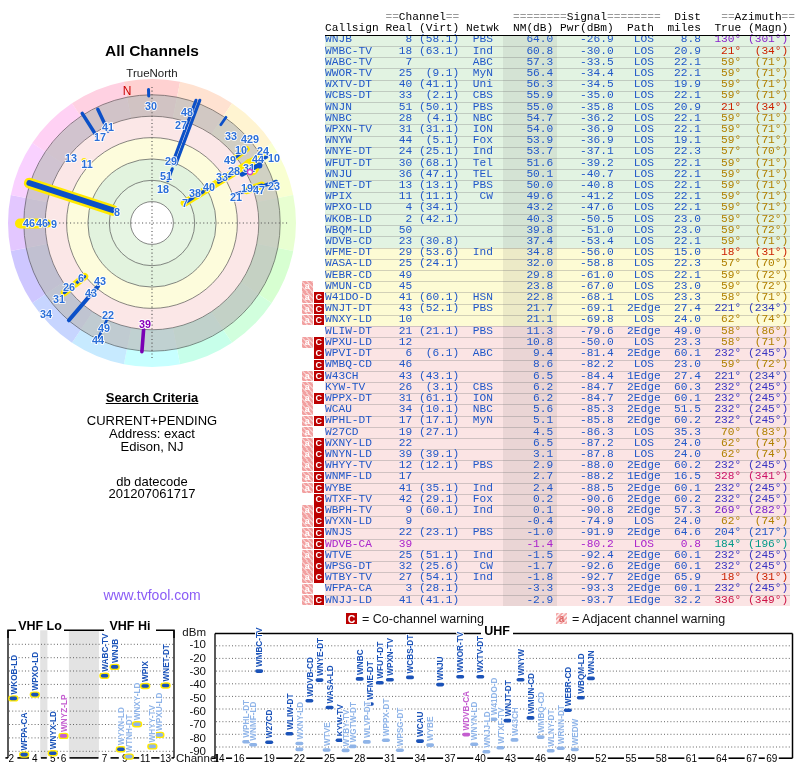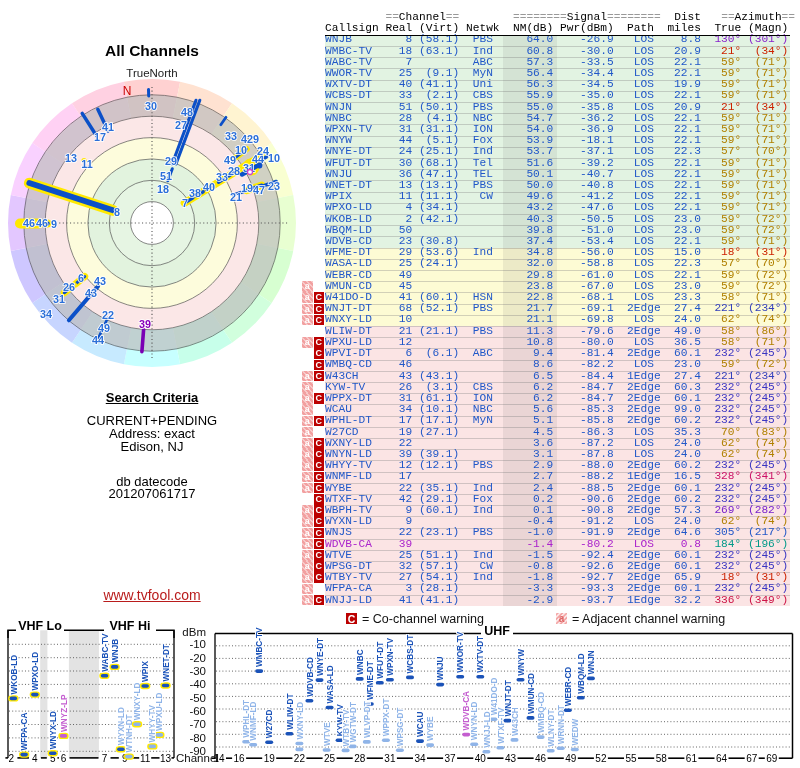--- a/index.html
+++ b/index.html
@@ -175,59 +175,59 @@
 <span class="bk">Callsign Real (Virt) Netwk  NM(dB) Pwr(dBm)  Path  miles  True (Magn)</span>
 <span>WNJB        8 (58.1)  PBS     64.0    -26.9   LOS    8.8  </span><span style="color:#8822cc">130° (301°)</span>
 <span>WMBC-TV    18 (63.1)  Ind     60.8    -30.0   LOS   20.9  </span><span style="color:#cc2200"> 21°  (34°)</span>
 <span>WABC-TV     7         ABC     57.3    -33.5   LOS   22.1  </span><span style="color:#b08000"> 59°  (71°)</span>
 <span>WWOR-TV    25  (9.1)  MyN     56.4    -34.4   LOS   22.1  </span><span style="color:#b08000"> 59°  (71°)</span>
 <span>WXTV-DT    40 (41.1)  Uni     56.3    -34.5   LOS   19.9  </span><span style="color:#b08000"> 59°  (71°)</span>
 <span>WCBS-DT    33  (2.1)  CBS     55.9    -35.0   LOS   22.1  </span><span style="color:#b08000"> 59°  (71°)</span>
 <span>WNJN       51 (50.1)  PBS     55.0    -35.8   LOS   20.9  </span><span style="color:#cc2200"> 21°  (34°)</span>
 <span>WNBC       28  (4.1)  NBC     54.7    -36.2   LOS   22.1  </span><span style="color:#b08000"> 59°  (71°)</span>
 <span>WPXN-TV    31 (31.1)  ION     54.0    -36.9   LOS   22.1  </span><span style="color:#b08000"> 59°  (71°)</span>
-<span>WNYW       44  (5.1)  Fox     53.9    -18.1   LOS   22.1  </span><span style="color:#b08000"> 59°  (71°)</span>
+<span>WNYW       44  (5.1)  Fox     53.9    -36.9   LOS   19.1  </span><span style="color:#b08000"> 59°  (71°)</span>
 <span>WNYE-DT    24 (25.1)  Ind     53.7    -37.1   LOS   22.3  </span><span style="color:#b08000"> 57°  (70°)</span>
 <span>WFUT-DT    30 (68.1)  Tel     51.6    -39.2   LOS   22.1  </span><span style="color:#b08000"> 59°  (71°)</span>
 <span>WNJU       36 (47.1)  TEL     50.1    -40.7   LOS   22.1  </span><span style="color:#b08000"> 59°  (71°)</span>
 <span>WNET-DT    13 (13.1)  PBS     50.0    -40.8   LOS   22.1  </span><span style="color:#b08000"> 59°  (71°)</span>
 <span>WPIX       11 (11.1)   CW     49.6    -41.2   LOS   22.1  </span><span style="color:#b08000"> 59°  (71°)</span>
 <span>WPXO-LD     4 (34.1)          43.2    -47.6   LOS   22.1  </span><span style="color:#b08000"> 59°  (71°)</span>
 <span>WKOB-LD     2 (42.1)          40.3    -50.5   LOS   23.0  </span><span style="color:#b08000"> 59°  (72°)</span>
 <span>WBQM-LD    50                 39.8    -51.0   LOS   23.0  </span><span style="color:#b08000"> 59°  (72°)</span>
 <span>WDVB-CD    23 (30.8)          37.4    -53.4   LOS   22.1  </span><span style="color:#b08000"> 59°  (71°)</span>
 <span>WFME-DT    29 (53.6)  Ind     34.8    -56.0   LOS   15.0  </span><span style="color:#cc2200"> 18°  (31°)</span>
 <span>WASA-LD    25 (24.1)          32.0    -58.8   LOS   22.3  </span><span style="color:#b08000"> 57°  (70°)</span>
 <span>WEBR-CD    49                 29.8    -61.0   LOS   22.1  </span><span style="color:#b08000"> 59°  (72°)</span>
 <span>WMUN-CD    45                 23.8    -67.0   LOS   23.0  </span><span style="color:#b08000"> 59°  (72°)</span>
 <span>W41DO-D    41 (60.1)  HSN     22.8    -68.1   LOS   23.3  </span><span style="color:#b08000"> 58°  (71°)</span>
-<span>WNJT-DT    68 (52.1)  PBS     21.7    -69.1  2Edge  27.4  </span><span style="color:#3340bb">221° (234°)</span>
+<span>WNJT-DT    43 (52.1)  PBS     21.7    -69.1  2Edge  27.4  </span><span style="color:#3340bb">221° (234°)</span>
 <span>WNXY-LD    10                 21.1    -69.8   LOS   24.0  </span><span style="color:#b08000"> 62°  (74°)</span>
 <span>WLIW-DT    21 (21.1)  PBS     11.3    -79.6  2Edge  49.0  </span><span style="color:#b08000"> 58°  (86°)</span>
-<span>WPXU-LD    12                 10.8    -80.0   LOS   36.5  </span><span style="color:#b08000"> 58°  (71°)</span>
+<span>WPXU-LD    12                 10.8    -50.0   LOS   23.3  </span><span style="color:#b08000"> 58°  (71°)</span>
 <span>WPVI-DT     6  (6.1)  ABC      9.4    -81.4  2Edge  60.1  </span><span style="color:#3a35c2">232° (245°)</span>
 <span>WMBQ-CD    46                  8.6    -82.2   LOS   23.0  </span><span style="color:#b08000"> 59°  (72°)</span>
 <span>W43CH      43 (43.1)           6.5    -84.4  1Edge  27.4  </span><span style="color:#3340bb">221° (234°)</span>
 <span>KYW-TV     26  (3.1)  CBS      6.2    -84.7  2Edge  60.3  </span><span style="color:#3a35c2">232° (245°)</span>
 <span>WPPX-DT    31 (61.1)  ION      6.2    -84.7  2Edge  60.1  </span><span style="color:#3a35c2">232° (245°)</span>
-<span>WCAU       34 (10.1)  NBC      5.6    -85.3  2Edge  99.0  </span><span style="color:#3a35c2">232° (245°)</span>
+<span>WCAU       34 (10.1)  NBC      5.6    -85.3  2Edge  51.5  </span><span style="color:#3a35c2">232° (245°)</span>
 <span>WPHL-DT    17 (17.1)  MyN      5.1    -85.8  2Edge  60.2  </span><span style="color:#3a35c2">232° (245°)</span>
 <span>W27CD      19 (27.1)           4.5    -86.3   LOS   35.3  </span><span style="color:#b08000"> 70°  (83°)</span>
-<span>WXNY-LD    22                  3.6    -87.2   LOS   24.0  </span><span style="color:#b08000"> 62°  (74°)</span>
+<span>WXNY-LD    22                  6.5    -87.2   LOS   24.0  </span><span style="color:#b08000"> 62°  (74°)</span>
 <span>WNYN-LD    39 (39.1)           3.1    -87.8   LOS   24.0  </span><span style="color:#b08000"> 62°  (74°)</span>
 <span>WHYY-TV    12 (12.1)  PBS      2.9    -88.0  2Edge  60.2  </span><span style="color:#3a35c2">232° (245°)</span>
 <span>WNMF-LD    17                  2.7    -88.2  1Edge  16.5  </span><span style="color:#cc1166">328° (341°)</span>
-<span>WYBE       22 (35.1)  Ind      2.4    -88.5  2Edge  60.1  </span><span style="color:#3a35c2">232° (245°)</span>
+<span>WYBE       41 (35.1)  Ind      2.4    -88.5  2Edge  60.1  </span><span style="color:#3a35c2">232° (245°)</span>
 <span>WTXF-TV    42 (29.1)  Fox      0.2    -90.6  2Edge  60.2  </span><span style="color:#3a35c2">232° (245°)</span>
 <span>WBPH-TV     9 (60.1)  Ind      0.1    -90.8  2Edge  57.3  </span><span style="color:#7722cc">269° (282°)</span>
-<span>WYXN-LD     9                 -0.4    -91.2   LOS   24.0  </span><span style="color:#b08000"> 62°  (74°)</span>
-<span>WNJS       22 (23.1)  PBS     -1.0    -91.9  2Edge  64.6  </span><span style="color:#2458c8">305° (217°)</span>
+<span>WYXN-LD     9                 -0.4    -74.9   LOS   24.0  </span><span style="color:#b08000"> 62°  (74°)</span>
+<span>WNJS       22 (23.1)  PBS     -1.0    -91.9  2Edge  64.6  </span><span style="color:#2458c8">204° (217°)</span>
 <span class="mg">WDVB-CA    39                 -1.4    -80.2   LOS    0.8  </span><span style="color:#009988">184° (196°)</span>
 <span>WTVE       25 (51.1)  Ind     -1.5    -92.4  2Edge  60.1  </span><span style="color:#3a35c2">232° (245°)</span>
-<span>WPSG-DT    32 (57.1)   CW     -0.8    -92.6  2Edge  60.1  </span><span style="color:#3a35c2">232° (245°)</span>
+<span>WPSG-DT    32 (25.6)   CW     -1.7    -92.6  2Edge  60.1  </span><span style="color:#3a35c2">232° (245°)</span>
 <span>WTBY-TV    27 (54.1)  Ind     -1.8    -92.7  2Edge  65.9  </span><span style="color:#cc2200"> 18°  (31°)</span>
 <span>WFPA-CA     3 (28.1)          -3.3    -93.3  2Edge  60.1  </span><span style="color:#3a35c2">232° (245°)</span>
 <span>WNJJ-LD    41 (41.1)          -2.9    -93.7  1Edge  32.2  </span><span style="color:#cc1144">336° (349°)</span></pre>
 <div style="position:absolute;left:325px;top:35.2px;width:465px;height:1px;background:#000"></div>
 <svg id="polar" width="320" height="390" viewBox="0 0 320 390" font-family="Liberation Sans, sans-serif">
 <path d="M123.9,81.8 A144,144 0 0 1 180.1,81.8 L172.5,120.0 A105,105 0 0 0 131.5,120.0 Z" fill="hsl(0.0,100%,91%)"></path>
 <path d="M180.1,81.8 A144,144 0 0 1 232.0,103.3 L210.3,135.7 A105,105 0 0 0 172.5,120.0 Z" fill="hsl(22.5,100%,91%)"></path>
 <path d="M232.0,103.3 A144,144 0 0 1 271.7,143.0 L239.3,164.7 A105,105 0 0 0 210.3,135.7 Z" fill="hsl(45.0,100%,91%)"></path>
 <path d="M271.7,143.0 A144,144 0 0 1 293.2,194.9 L255.0,202.5 A105,105 0 0 0 239.3,164.7 Z" fill="hsl(67.5,100%,91%)"></path>
 <path d="M293.2,194.9 A144,144 0 0 1 293.2,251.1 L255.0,243.5 A105,105 0 0 0 255.0,202.5 Z" fill="hsl(90.0,100%,91%)"></path>
@@ -340,21 +340,21 @@
 <text x="152" y="56" font-size="15.5" font-weight="bold" fill="#000" text-anchor="middle">All Channels</text>
 <text x="152" y="77" font-size="11.5" fill="#222" text-anchor="middle">TrueNorth</text>
 <text x="127" y="95" font-size="12" fill="#cc0000" text-anchor="middle">N</text>
 </svg>
 <div class="ctr" style="top:390px;left:-8px;font-size:13px;font-weight:bold;text-decoration:underline">Search Criteria</div>
 <div class="ctr" style="top:413px;left:-8px;font-size:13px">CURRENT+PENDING</div>
 <div class="ctr" style="top:426px;left:-8px;font-size:13px">Address: exact</div>
 <div class="ctr" style="top:439px;left:-8px;font-size:13px">Edison, NJ</div>
 <div class="ctr" style="top:474px;left:-8px;font-size:13px">db datecode</div>
 <div class="ctr" style="top:486px;left:-8px;font-size:13px">201207061717</div>
-<div class="ctr" style="top:587px;left:-8px;font-size:14px"><span style="color:#b91c1c;text-decoration:underline">www.tvfool.com</span></div>
+<div class="ctr" style="top:587px;left:-8px;font-size:14px"><span style="color:#8b5cf6;">www.tvfool.com</span></div>
 <svg id="charts" width="800" height="158" viewBox="0 610 800 158" font-family="Liberation Sans, sans-serif">
 <defs>
         <pattern id="hp" width="3.2" height="3.2" patternTransform="rotate(45)" patternUnits="userSpaceOnUse">
           <rect width="3.2" height="3.2" fill="#f4a6a6"></rect>
           <rect width="1.4" height="3.2" fill="#ffffff" opacity="0.85"></rect>
         </pattern>
       </defs>
 <rect x="346" y="613" width="11" height="11" fill="#bb0000"></rect>
 <text x="351.5" y="622.8" font-size="10.5" font-weight="bold" fill="#fff" text-anchor="middle">C</text>
 <text x="362" y="623" font-size="12.5" fill="#111"> = Co-channel warning</text>

